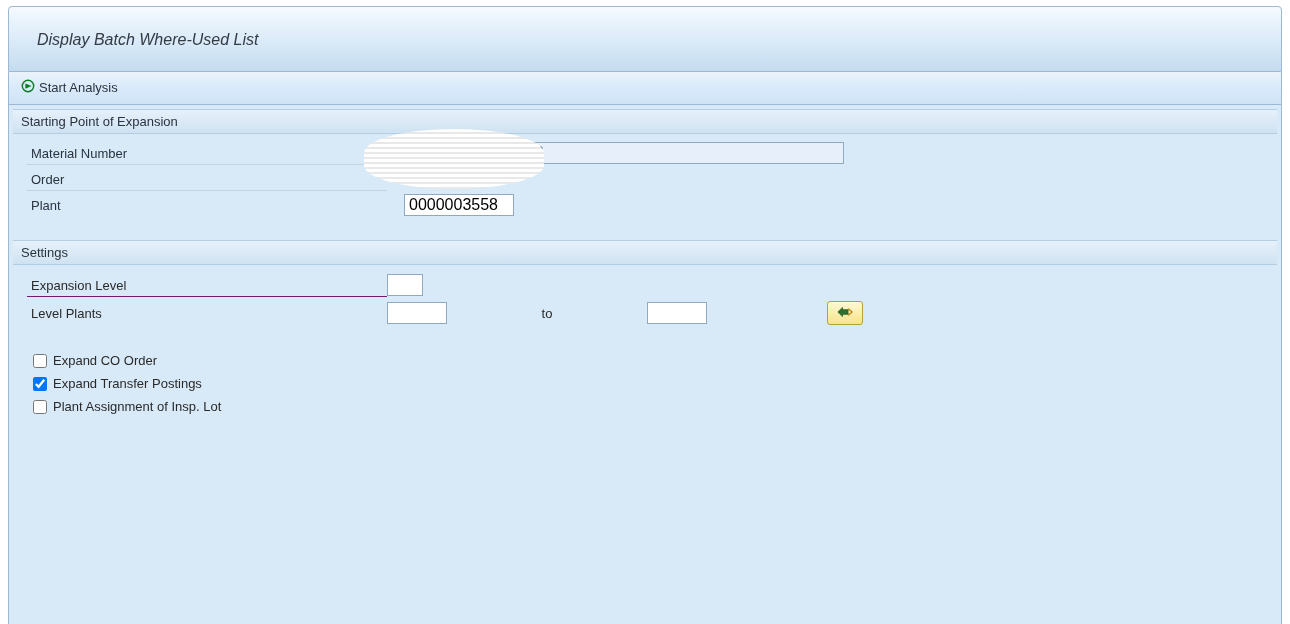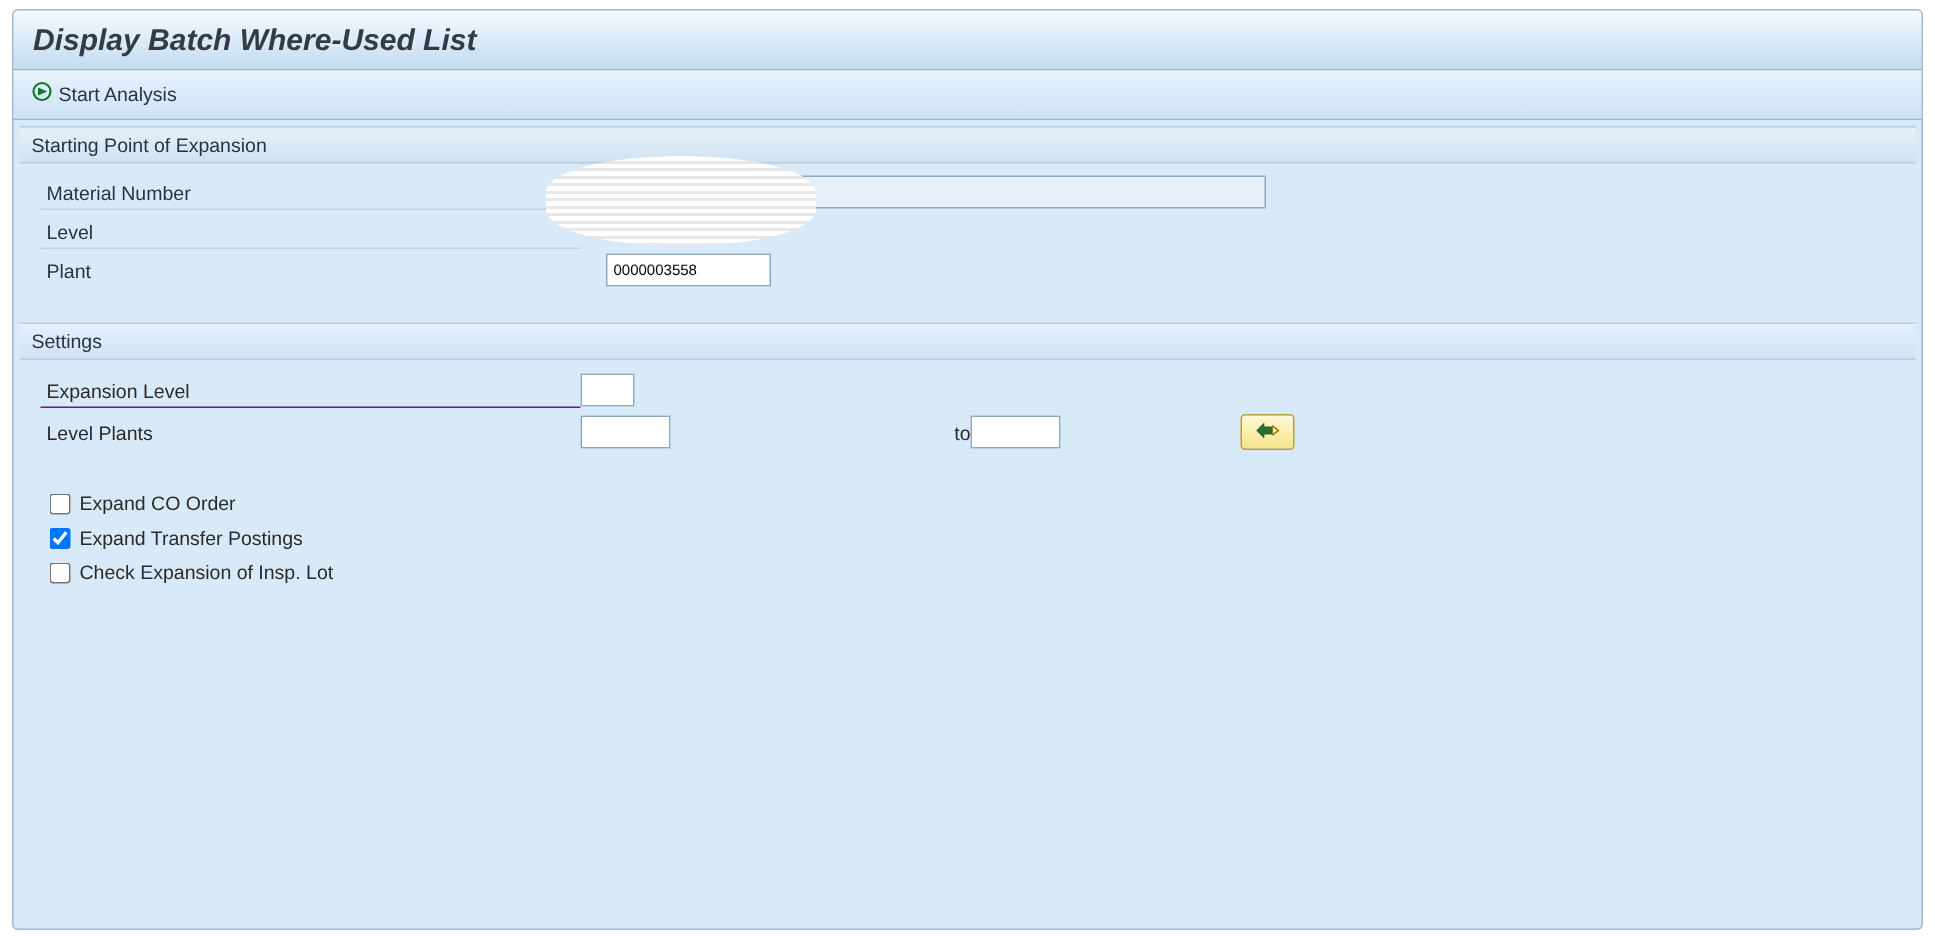--- a/index.html
+++ b/index.html
@@ -16,24 +16,24 @@
     padding:6px 8px 0 8px;
     background:#fff;
   }
   .hdr{
     background:linear-gradient(#f5faff,#d7e8f7 60%,#c4dbef);
     border:1px solid #9cb8d2;
     border-radius:4px 4px 0 0;
     padding:8px 10px 6px 12px;
   }
   .hdr h1{
-    margin:1px;
-    font-size:20px;
+    margin:16px;
+    font-size:16px;
     font-style:italic;
-    font-weight:bold;
+    font-weight:normal;
     color:#333b45;
   }
   .toolbar{
     background:linear-gradient(#eaf3fb,#d9eafb 50%,#cfe3f4);
     border:1px solid #9cb8d2;
     border-top:none;
     padding:5px 8px 6px 8px;
     display:flex;
     align-items:center;
   }
@@ -85,21 +85,21 @@
   .valcell{
     display:flex;
     align-items:center;
     padding:2px 0 2px 4px;
   }
   input.txt{
     height:22px;
     border:1px solid #8fa9c2;
     background:#fff;
     padding:1px 4px;
-    font-size:10px;
+    font-size:16px;
     box-sizing:border-box;
     outline:none;
   }
   .redacted{
     width:180px;height:60px;
     background:
       repeating-linear-gradient(0deg,#e8e8e8 0 2px,#fff 2px 5px);
     border-radius:50%/40%;
     margin-right:6px;
     transform:translate(-40px,6px);
@@ -122,21 +122,21 @@
     display:flex;align-items:center;
     min-height:28px;
   }
   .set-lbl{
     width:360px;
     border-bottom:1px solid #701a75;
     padding:4px 0 3px 4px;
     box-sizing:border-box;
   }
   .to-lbl{
-    width:200px;text-align:right;
+    width:200px;text-align:center;
   }
   .multi-btn{
     width:34px;height:22px;
     background:linear-gradient(#fff8d6,#f7e48a);
     border:1px solid #b5a23b;
     border-radius:3px;
     display:flex;align-items:center;justify-content:center;
     margin-left:120px;
     cursor:pointer;
   }
@@ -173,21 +173,21 @@
       <div class="group-title">Starting Point of Expansion</div>
       <div class="group-body">
         <div class="row mat-wrap">
           <div class="lbl">Material Number</div>
           <div class="valcell" style="position:relative;">
             <div class="redacted"></div>
             <input class="txt" style="width: 440px; padding-left: 120px; color: rgb(10, 58, 122); background: rgb(231, 240, 250);" value="T2">
           </div>
         </div>
         <div class="row">
-          <div class="lbl">Level</div>
+          <div class="lbl">Order</div>
           <div class="valcell"></div>
         </div>
         <div class="row">
           <div class="lbl" style="border-bottom:none;">Plant</div>
           <div class="valcell">
             <input class="txt" style="width: 110px; text-align: left;" value="0000003558">
           </div>
         </div>
       </div>
     </div>
@@ -220,19 +220,19 @@
         <label class="chk-row">
           <input type="checkbox" style="">
           <span>Expand CO Order</span>
         </label>
         <label class="chk-row">
           <input type="checkbox" checked="" style="">
           <span>Expand Transfer Postings</span>
         </label>
         <label class="chk-row">
           <input type="checkbox" style="">
-          <span>Check Expansion of Insp. Lot</span>
+          <span>Plant Assignment of Insp. Lot</span>
         </label>
       </div>
     </div>
 
   </div>
 </div>
 
 </body></html>

